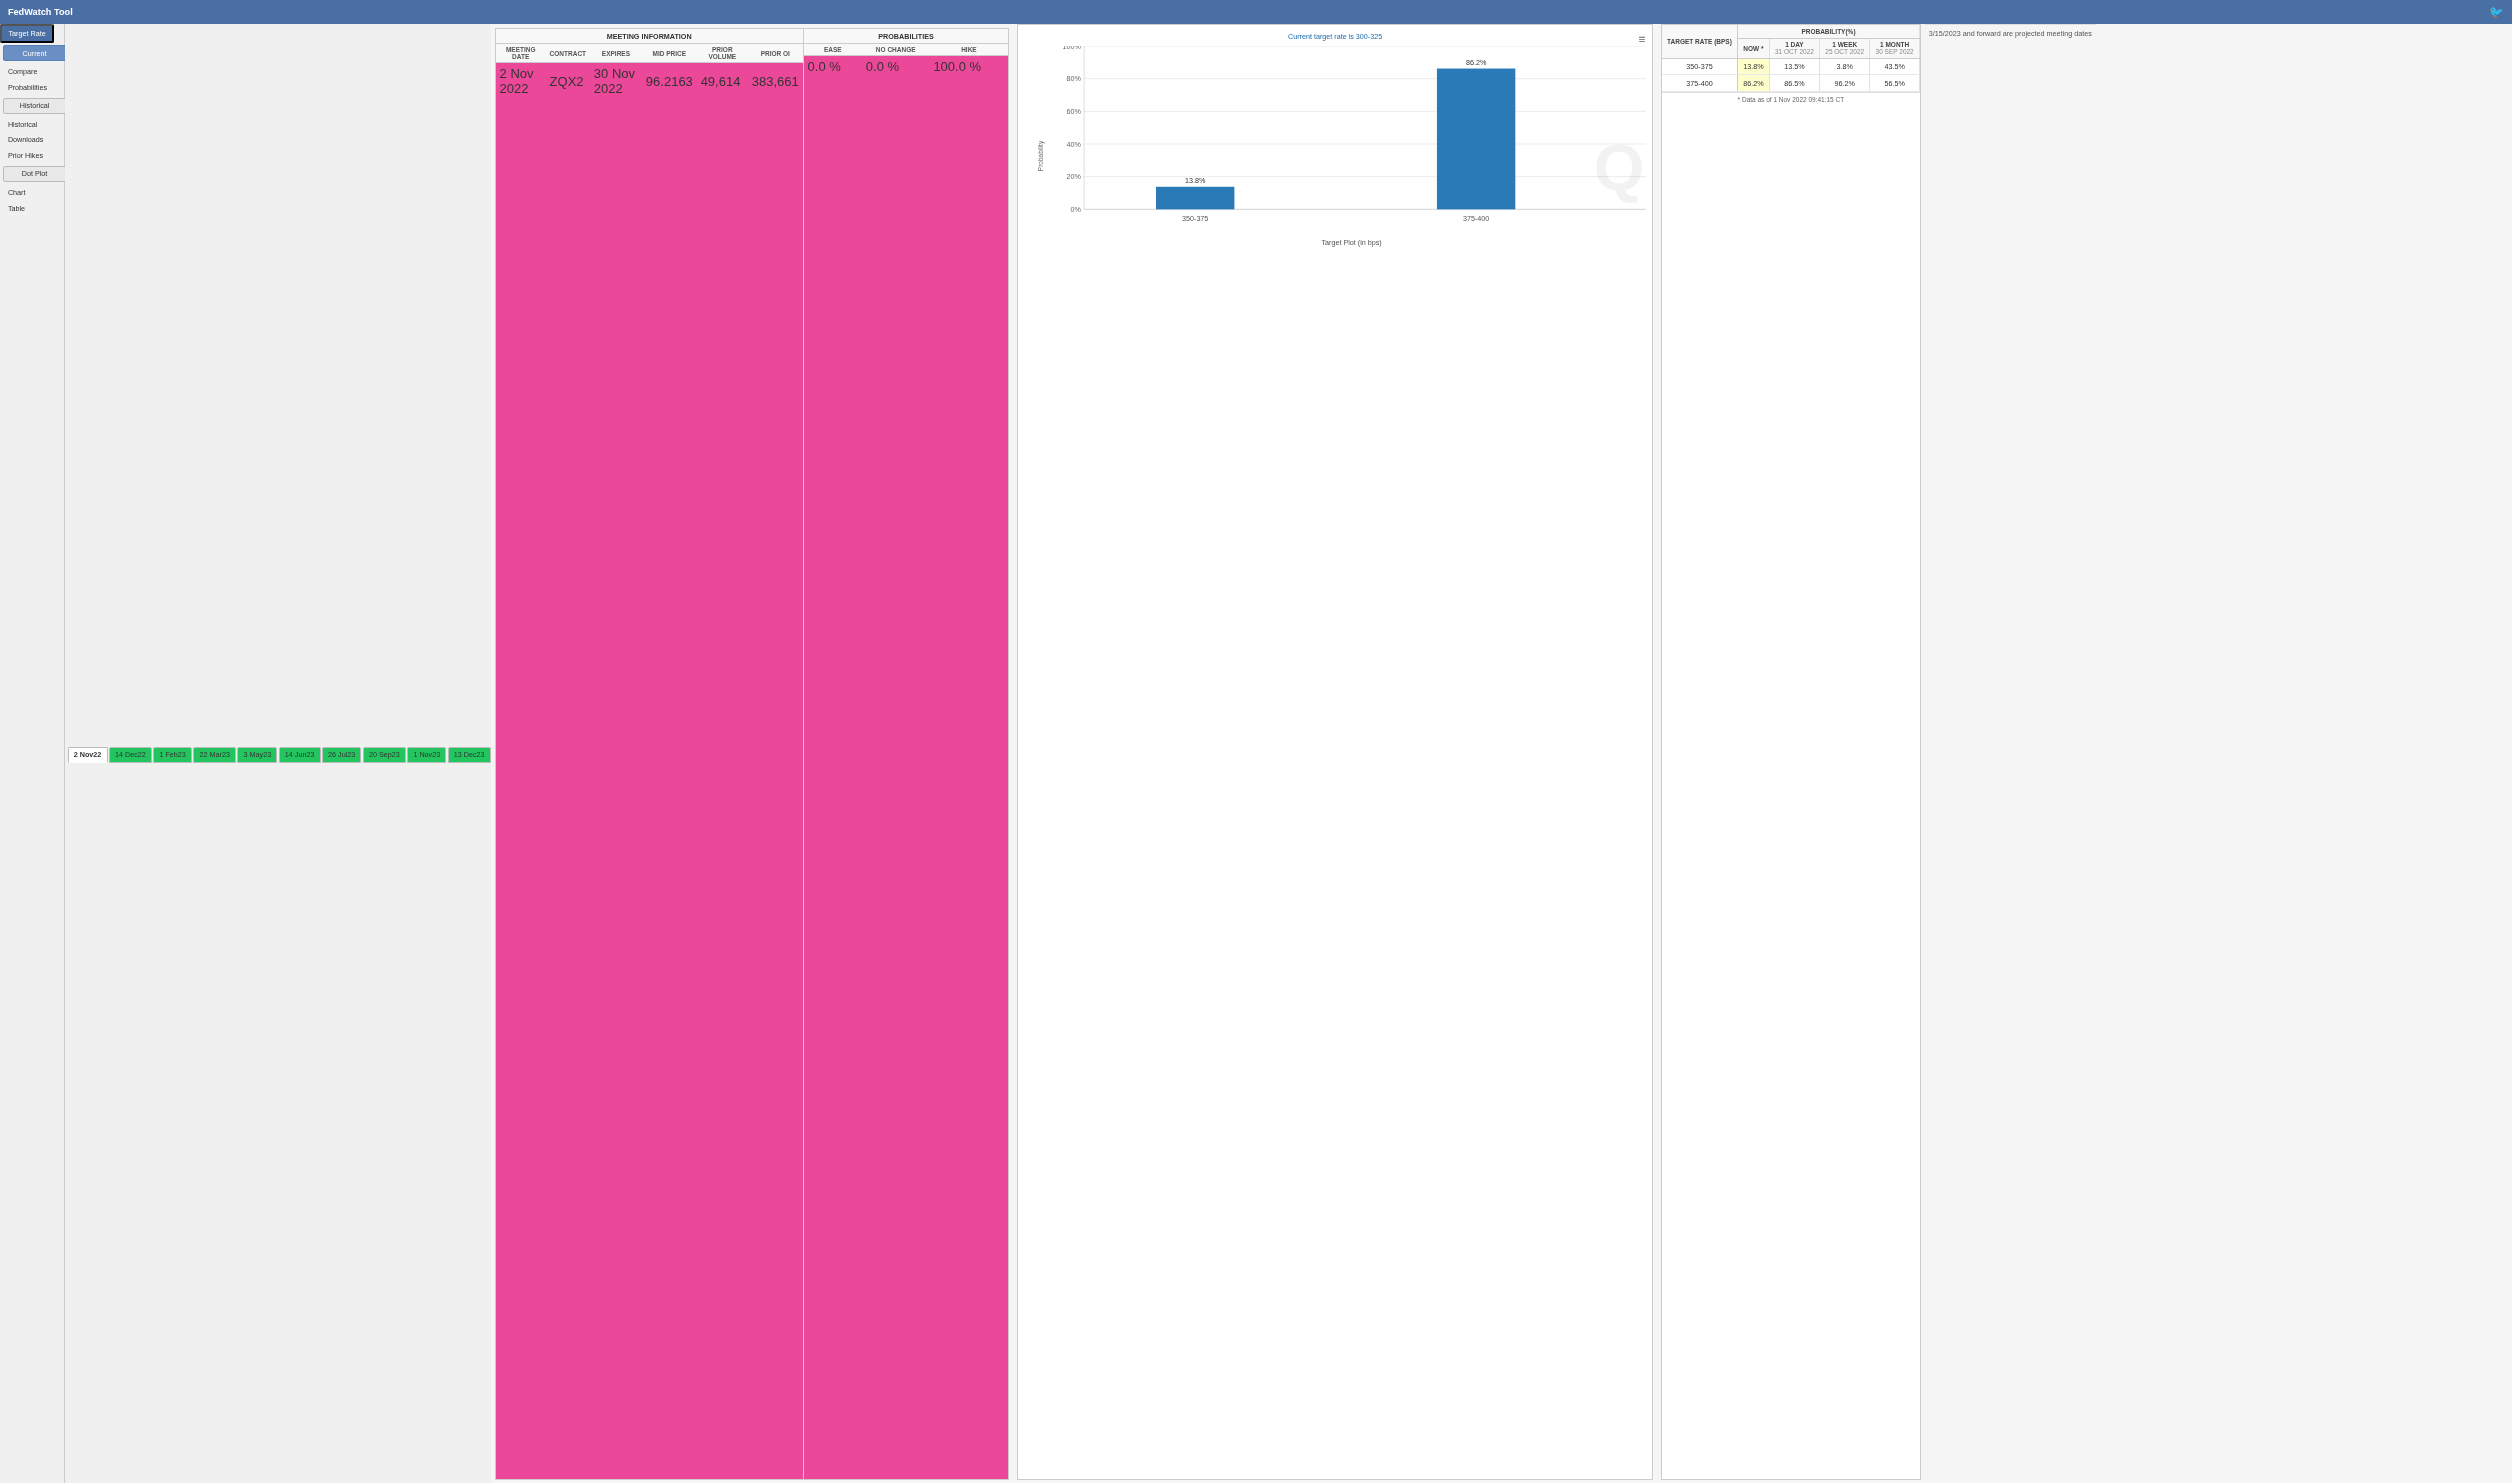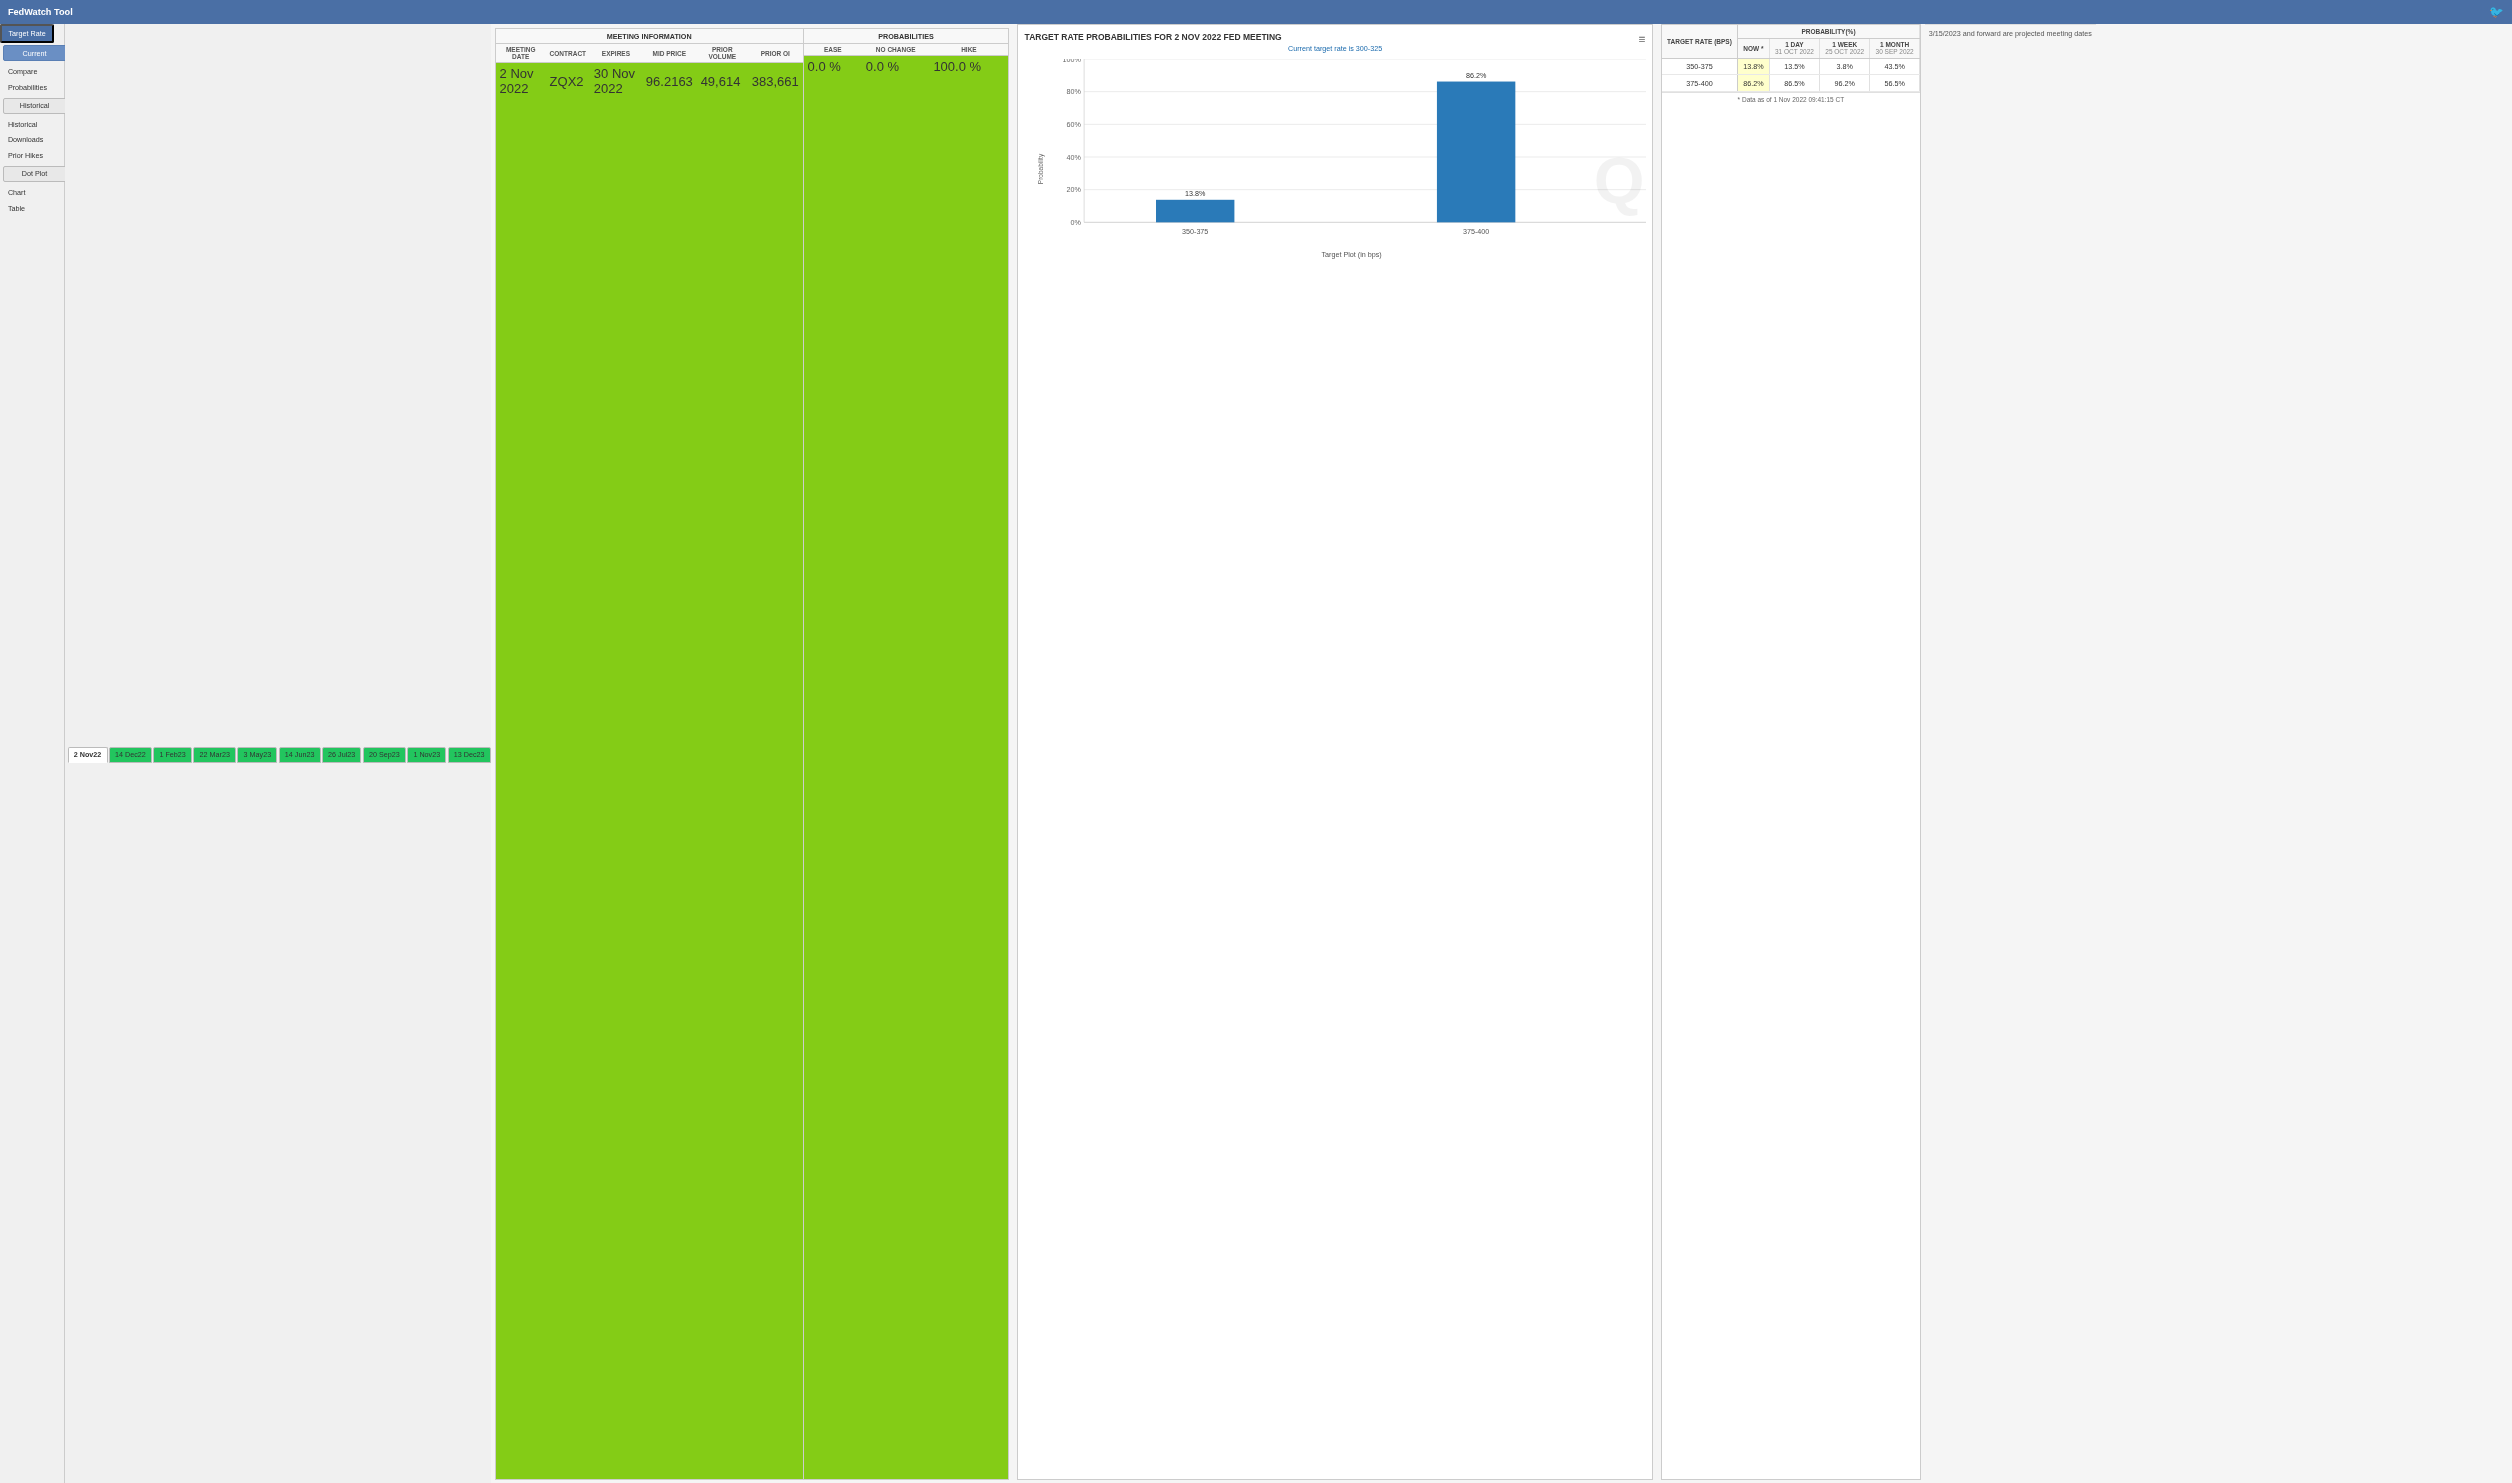--- a/index.html
+++ b/index.html
@@ -105,21 +105,21 @@
       font-size: 7.2px;
       margin-right: 2.6px;
       cursor: pointer;
       white-space: nowrap;
     }
 
     
     .info-section {
       display: flex;
       border: 0.7px solid #ccc;
-      background: #84cc16;
+      background: #ec4899;
       margin: 3.9px;
     }
 
     .meeting-info-block {
       flex: 3;
       border-right: 0.7px solid #ccc;
     }
 
     .probabilities-block {
       flex: 2;
@@ -334,21 +334,20 @@
               <td>0.0 %</td>
               <td>100.0 %</td>
             </tr>
           </tbody>
         </table>
       </div>
     </div>
 
     <div class="chart-section">
       <div style="position:absolute;top:6.5px;right:6.5px;font-size:11.8px;color:#666;cursor:pointer;">≡</div>
-      <div class="chart-title">TARGET RATE PROBABILITIES FOR 2 NOV 2022 FED MEETING</div>
       <div class="chart-subtitle">Current target rate is 300-325</div>
 
       <div style="position:relative; padding-left: 33px; padding-bottom: 19.6px;">
         
         <div style="position:absolute;left:0;top:50%;transform:translateY(-50%) rotate(-90deg);font-size:6.5px;color:#666;white-space:nowrap;">Probability</div>
 
         <svg width="100%" height="196" viewBox="0 0 900 300" style="font-size:12px">
 
           <line x1="40" y1="0" x2="900" y2="0" stroke="#e0e0e0" stroke-width="1"></line>
           <line x1="40" y1="50" x2="900" y2="50" stroke="#e0e0e0" stroke-width="1"></line>

